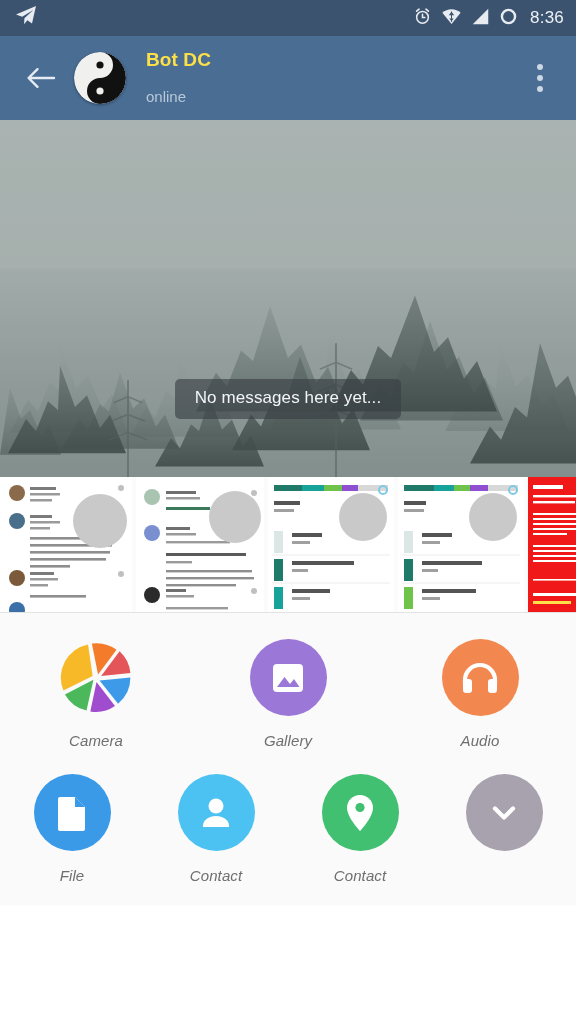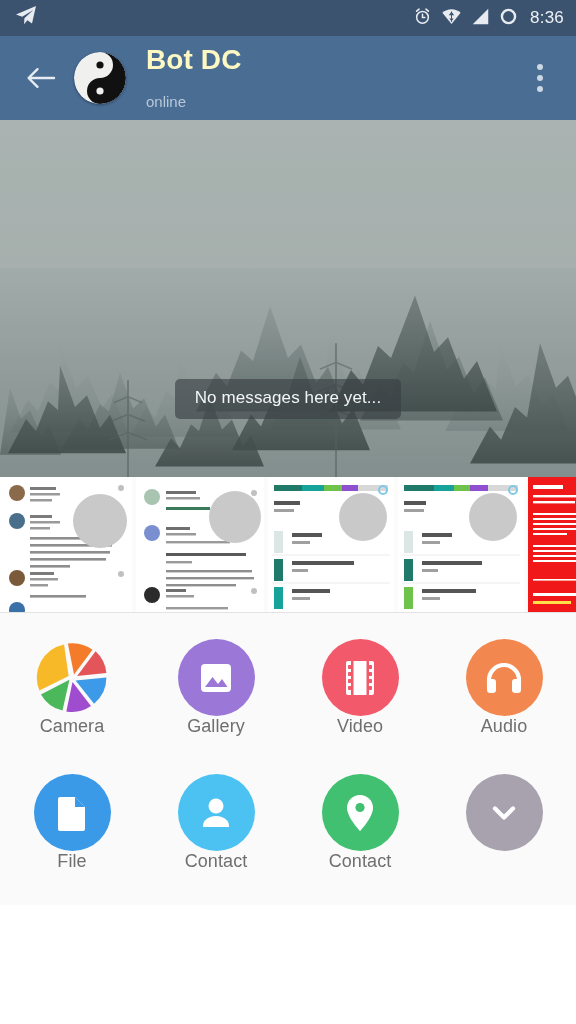--- a/index.html
+++ b/index.html
@@ -33,21 +33,21 @@
     position: relative;
   }
   .back-btn { width: 46px; height: 46px; display: flex; align-items: center; justify-content: center; cursor: pointer; }
   .avatar {
     width: 52px; height: 52px; border-radius: 50%;
     margin-left: 10px; flex: 0 0 52px;
     overflow: hidden; position: relative;
     box-shadow: 0 1px 3px rgba(0,0,0,.35);
   }
   .titles { margin-left: 20px; display: flex; flex-direction: column; justify-content: center; }
-  .chat-title { font-size: 28px; font-weight: bold; color: #fef9c3; line-height: 1.15; letter-spacing: .1px; }
+  .chat-title { font-size: 19px; font-weight: bold; color: #fde047; line-height: 1.15; letter-spacing: .1px; }
   .chat-status { font-size: 15px; color: #b9c8d8; line-height: 1.3; margin-top: 16px; }
   .overflow-btn {
     margin-left: auto; width: 44px; height: 50px;
     display: flex; flex-direction: column; align-items: center; justify-content: center; gap: 5px;
     cursor: pointer;
   }
   .overflow-btn i { width: 6px; height: 6px; border-radius: 50%; background: #cdd8e4; display: block; }
 
   
   .chat-area {
@@ -89,21 +89,21 @@
   .attach-row { display: flex; flex: 1 1 0; }
   .attach-item {
     flex: 1 1 0; display: flex; flex-direction: column;
     align-items: center; cursor: pointer; padding-top: 4px;
   }
   .attach-circle {
     width: 77px; height: 77px; border-radius: 50%;
     display: flex; align-items: center; justify-content: center;
     position: relative;
   }
-  .attach-label { font-size: 18px; color: #6f6f6f; letter-spacing: .1px; }
+  .attach-label { margin-top: 16px; font-size: 15px; color: #6f6f6f; letter-spacing: .1px; font-style: italic; }
   .attach-item.blank .attach-label { visibility: hidden; }
 </style>
 </head>
 <body>
 
 <div id="app">
 
   <div class="statusbar">
     <div class="sb-left">
       <span class="sb-icon">
@@ -453,42 +453,20 @@
       <div class="attach-item">
         <div class="attach-circle" style="background:#9b78d8">
           <svg width="36" height="36" viewBox="0 0 36 36">
             <rect x="3" y="4" width="30" height="28" rx="4" fill="#ffffff"></rect>
             <path d="M7 27l7.5-10 5.5 7 4-5 5.5 8z" fill="#9b78d8"></path>
           </svg>
         </div>
         <div class="attach-label">Gallery</div>
       </div>
 
-      <div class="attach-item">
-        <div class="attach-circle" style="background:#f2596b">
-          <svg width="34" height="38" viewBox="0 0 34 38">
-            <rect x="3" y="2" width="28" height="34" rx="2" fill="#ffffff"></rect>
-            <g fill="#f2596b">
-              <rect x="8" y="2" width="18" height="34"></rect>
-              <rect x="10.5" y="2" width="13" height="34" fill="#ffffff"></rect>
-            </g>
-            <g fill="#f2596b">
-              <rect x="5" y="6" width="3.5" height="4" rx="0.8"></rect>
-                <rect x="5" y="13" width="3.5" height="4" rx="0.8"></rect>
-              <rect x="5" y="20" width="3.5" height="4" rx="0.8"></rect>
-                <rect x="5" y="27" width="3.5" height="4" rx="0.8"></rect>
-              <rect x="25.5" y="6" width="3.5" height="4" rx="0.8"></rect>
-                <rect x="25.5" y="13" width="3.5" height="4" rx="0.8"></rect>
-              <rect x="25.5" y="20" width="3.5" height="4" rx="0.8"></rect>
-                <rect x="25.5" y="27" width="3.5" height="4" rx="0.8"></rect>
-            </g>
-          </svg>
-        </div>
-        <div class="attach-label">Video</div>
-      </div>
 
       <div class="attach-item">
         <div class="attach-circle" style="background:#f2884f">
           <svg width="40" height="36" viewBox="0 0 40 36">
             <path d="M5 24v-4a15 15 0 0130 0v4" fill="none" stroke="#ffffff" stroke-width="4.2"></path>
             <rect x="3" y="19" width="9" height="14" rx="3.2" fill="#ffffff"></rect>
             <rect x="28" y="19" width="9" height="14" rx="3.2" fill="#ffffff"></rect>
           </svg>
         </div>
         <div class="attach-label">Audio</div>

